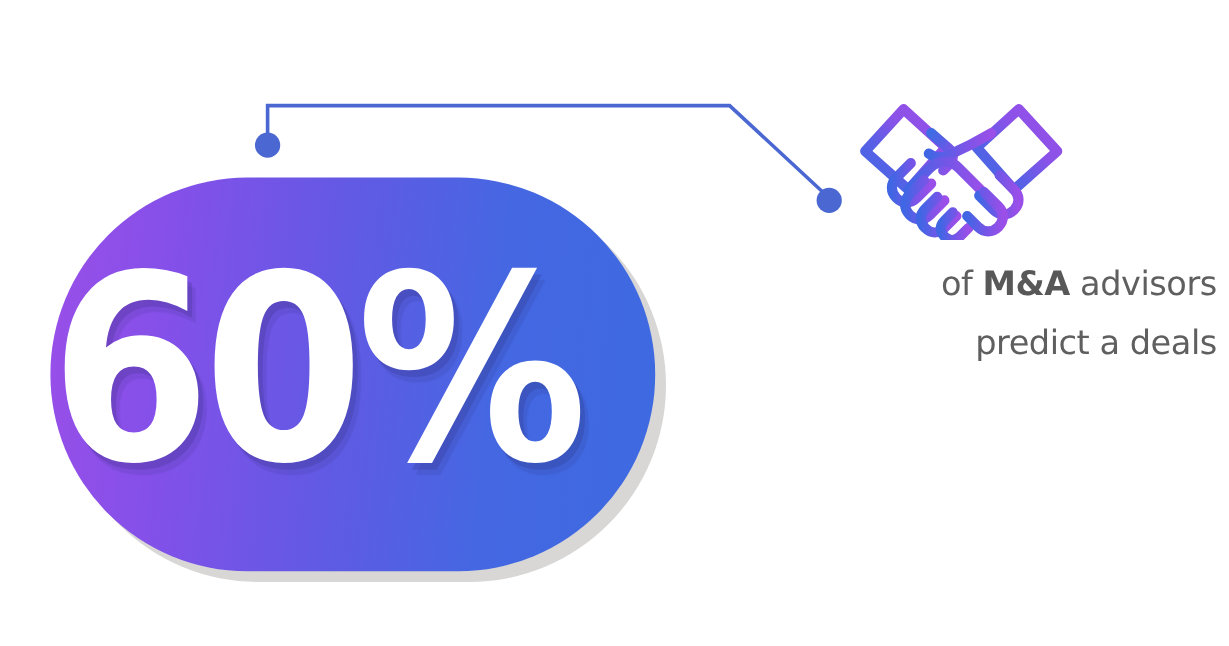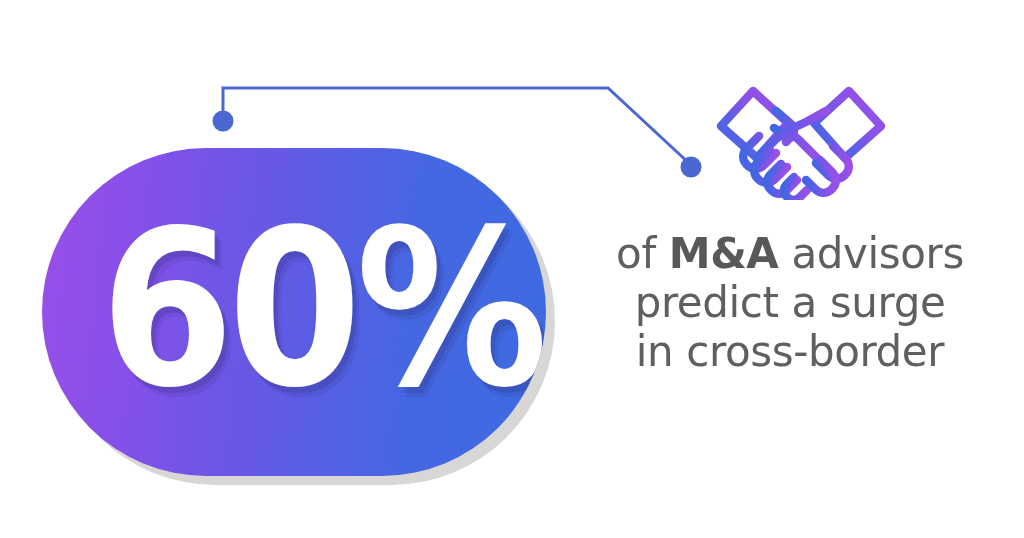--- a/index.html
+++ b/index.html
@@ -52,21 +52,21 @@
   .stat-badge {
     position: absolute;
     left: 0;
     top: 0;
     width: 504px;
     height: 328px;
     border-radius: 164px;
     background: linear-gradient(96deg, #9a4fe8 0%, #8450e9 20%, #6459e4 45%, #4567e2 72%, #3d6ae1 100%);
     display: flex;
     align-items: center;
-    justify-content: flex-end;
+    justify-content: flex-start;
     overflow: hidden;
   }
   .stat-value {
     font-family: "DejaVu Sans", sans-serif;
     font-weight: 700;
     font-size: 192px;
     line-height: 1;
     color: #ffffff;
     letter-spacing: -6px;
     transform: scaleY(1.12) scaleX(1.0);
@@ -86,28 +86,27 @@
     width: 178px;
     height: 122px;
   }
 
   
   .caption {
     position: absolute;
     left: 566px;
     top: 212px;
     width: 448px;
-    text-align: center;
+    text-align: right;
     color: #5f5f5f;
     font-family: "DejaVu Sans", sans-serif;
-    font-size: 42px;
+    font-size: 28px;
     line-height: 49px;
     font-weight: 400;
     letter-spacing: -0.4px;
-    margin-top: 17px;
   }
   .caption .cap-line {
     display: block;
     white-space: nowrap;
   }
   .caption .emph {
     font-weight: 700;
     color: #585858;
   }
 </style>
@@ -166,17 +165,16 @@
       <path stroke="url(#hsGrad3)" d="M69 86 L59 96 C54 101 54 107 59 112 C64 117 70 117 75 112 L85 102"></path>
       <path stroke="url(#hsGrad3)" d="M82 99 L75 106 C71 110 71 115 75 119 C79 123 84 123 88 119 L95 112"></path>
 
       <path stroke="url(#hsGrad3)" d="M121 68 L133 80 C138 85 138 92 133 97 C128 102 121 102 116 97 L104 85"></path>
       <path stroke="url(#hsGrad3)" d="M108 82 L120 94 C125 99 125 106 120 111 C115 116 108 116 103 111 L94 102"></path>
     </g>
   </svg>
 
   <div class="caption">
     <span class="cap-line"><span>of </span><span class="emph">M&amp;A</span><span> advisors</span></span>
-    <span class="cap-line">predict a surge</span>
-    <span class="cap-line">in cross-border</span>
+    <span class="cap-line">predict a deals</span>
   </div>
 
 </div>
 
 </body></html>

